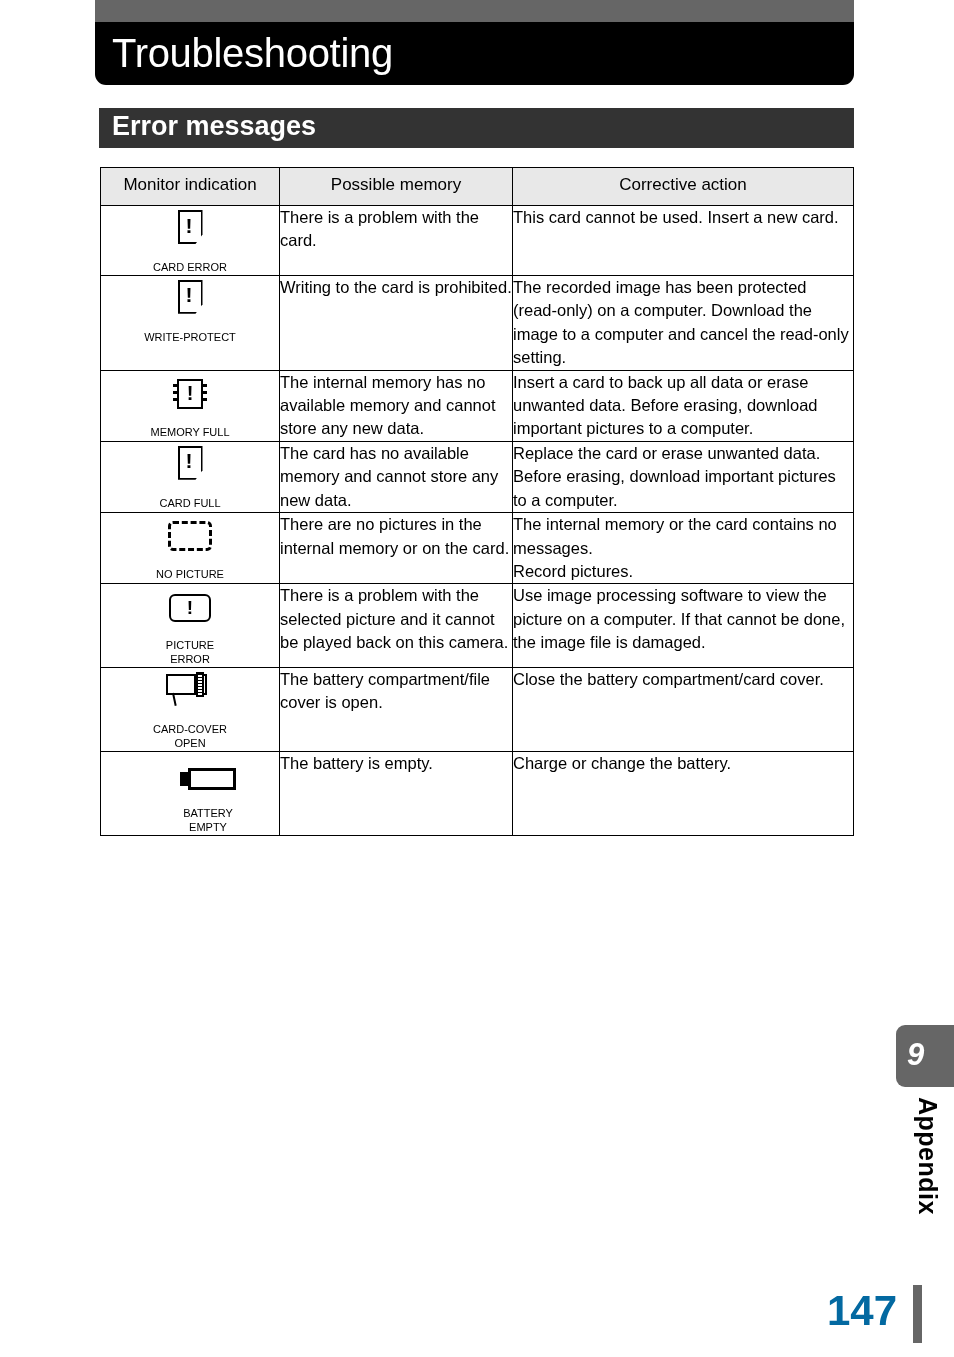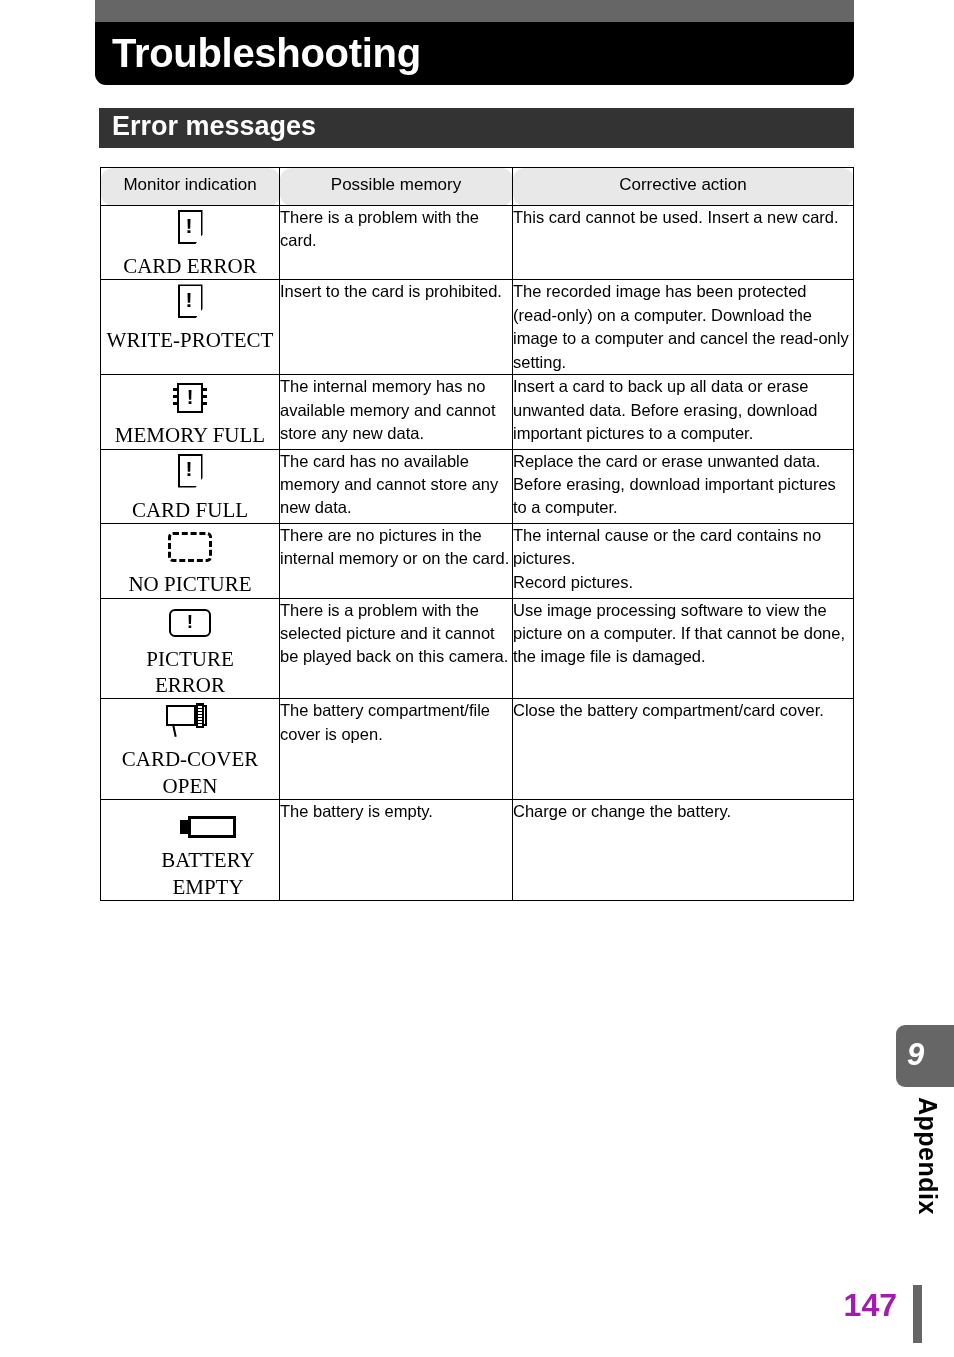--- a/index.html
+++ b/index.html
@@ -37,21 +37,21 @@
     border-bottom-left-radius: 11px;
     border-bottom-right-radius: 11px;
   }
   .chapter-bar .title {
     position: absolute;
     left: 17px;
     top: 50%;
     transform: translateY(-52%);
     color: #ffffff;
     font-size: 40px;
-    font-weight: bold;
+    font-weight: normal;
     letter-spacing: -0.3px;
     white-space: nowrap;
   }
 
   
   .section-bar {
     position: absolute;
     left: 99px;
     top: 108px;
     width: 755px;
@@ -86,41 +86,39 @@
     vertical-align: top;
   }
   .err-table thead th {
     background: #e8e8e8;
     font-weight: normal;
     font-size: 17px;
     text-align: center;
     height: 33px;
     vertical-align: middle;
     padding: 1px 4px 3px 4px;
-    border-radius: 12px;
   }
   .col-a { width: 179px; }
   .col-b { width: 233px; }
   .col-c { width: 341px; }
 
   .cell-ind {
     text-align: center;
     padding: 9px 6px 10px 6px;
   }
   .cell-txt {
     padding: 8px 8px 8px 9px;
   }
 
   .ind-label {
     display: block;
-    margin-top: 9px;
-    font-size: 21px;
+    margin-top: 17px;
+    font-size: 11px;
     line-height: 1.26;
     white-space: pre-line;
-    font-family: Liberation Serif, serif;
   }
 
   .icon-wrap {
     display: flex;
     justify-content: center;
     align-items: flex-end;
     height: 38px;
   }
 
   
@@ -316,23 +314,23 @@
     text-orientation: mixed;
     letter-spacing: 0.5px;
     white-space: nowrap;
   }
 
   
   .page-num {
     position: absolute;
     right: 57px;
     top: 1287px;
-    font-size: 32px;
-    font-weight: bold;
-    color: #a21caf;
+    font-size: 42px;
+    font-weight: bold;
+    color: #0369a1;
   }
   .page-rule {
     position: absolute;
     right: 32px;
     top: 1285px;
     width: 9px;
     height: 58px;
     background: #666666;
   }
 </style>
@@ -375,21 +373,21 @@
       <td class="cell-txt">This card cannot be used. Insert a new card.</td>
     </tr>
 
     <tr>
       <td class="cell-ind">
         <div class="icon-wrap">
           <span class="ic-card"></span>
         </div>
         <span class="ind-label">WRITE-PROTECT</span>
       </td>
-      <td class="cell-txt">Insert to the card is prohibited.</td>
+      <td class="cell-txt">Writing to the card is prohibited.</td>
       <td class="cell-txt">The recorded image has been protected (read-only) on a computer. Download the image to a computer and cancel the read-only setting.</td>
     </tr>
 
     <tr>
       <td class="cell-ind">
         <div class="icon-wrap">
           <span class="ic-chip">
               <i class="pins l"></i>
               <i class="pins r"></i>
             </span>
@@ -412,21 +410,21 @@
     </tr>
 
     <tr>
       <td class="cell-ind">
         <div class="icon-wrap">
           <span class="ic-dashed"></span>
         </div>
         <span class="ind-label">NO PICTURE</span>
       </td>
       <td class="cell-txt">There are no pictures in the internal memory or on the card.</td>
-      <td class="cell-txt" style="white-space: pre-line;">The internal cause or the card contains no pictures.
+      <td class="cell-txt" style="white-space: pre-line;">The internal memory or the card contains no messages.
 Record pictures.</td>
     </tr>
 
     <tr>
       <td class="cell-ind">
         <div class="icon-wrap">
           <span class="ic-pict"></span>
         </div>
         <span class="ind-label">PICTURE
 ERROR</span>

